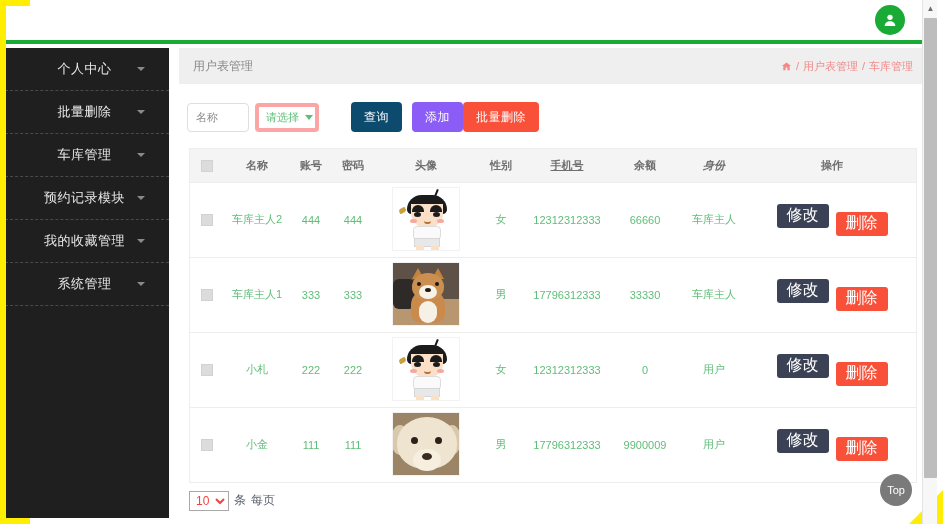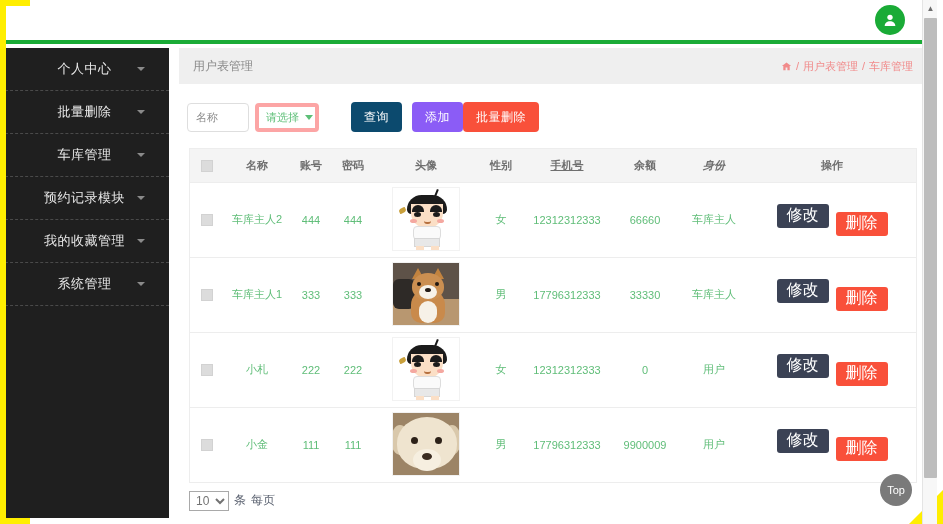--- a/index.html
+++ b/index.html
@@ -271,21 +271,21 @@
     gap: 5px;
     font-size: 12px;
     color: #5d6472;
   }
   .pager-select {
     height: 20px;
     font-size: 12px;
     font-family: inherit;
     border: 1px solid #a9a9a9;
     background: #fff;
-    color: #737373;
+    color: #ef4444;
     padding: 0 2px;
     cursor: pointer;
   }
 
   
   .top-btn {
     position: absolute;
     right: 31px; bottom: 18px;
     width: 32px; height: 32px;
     border-radius: 50%;

